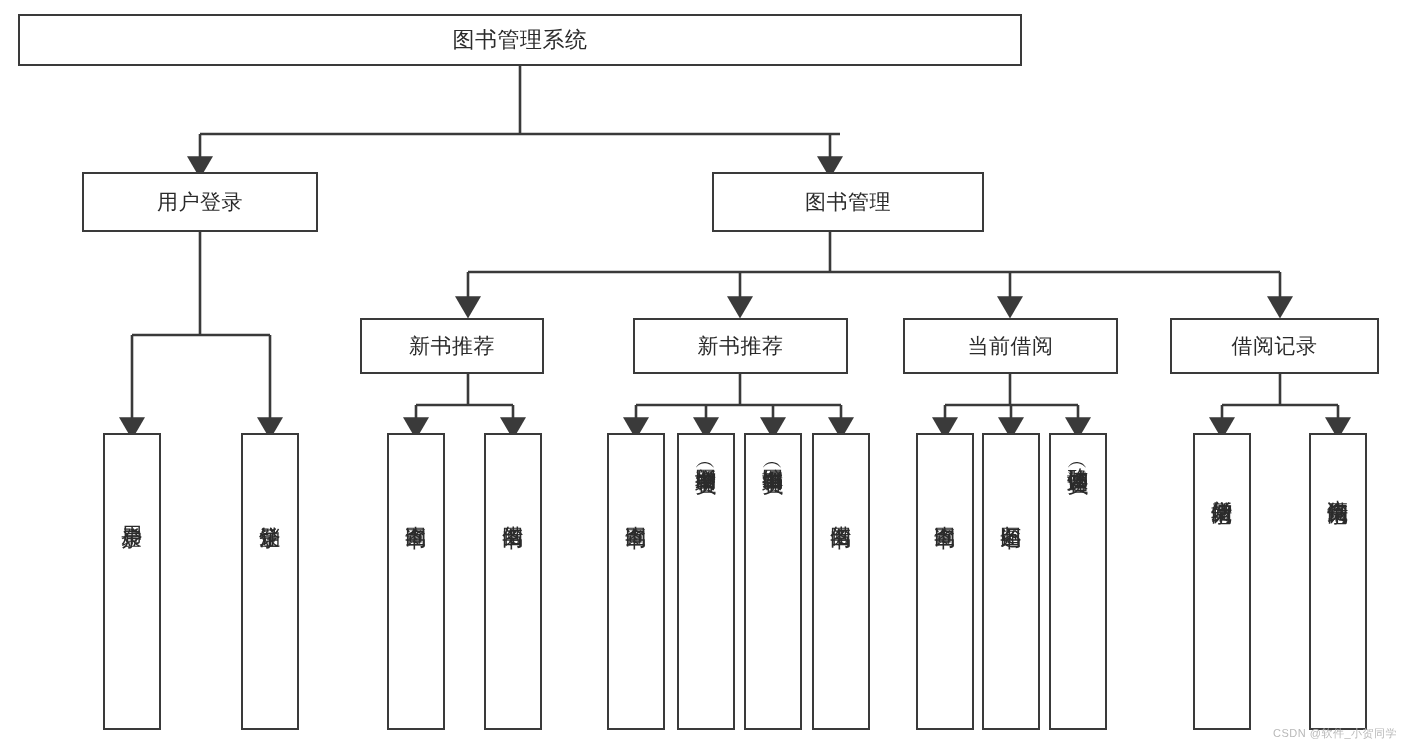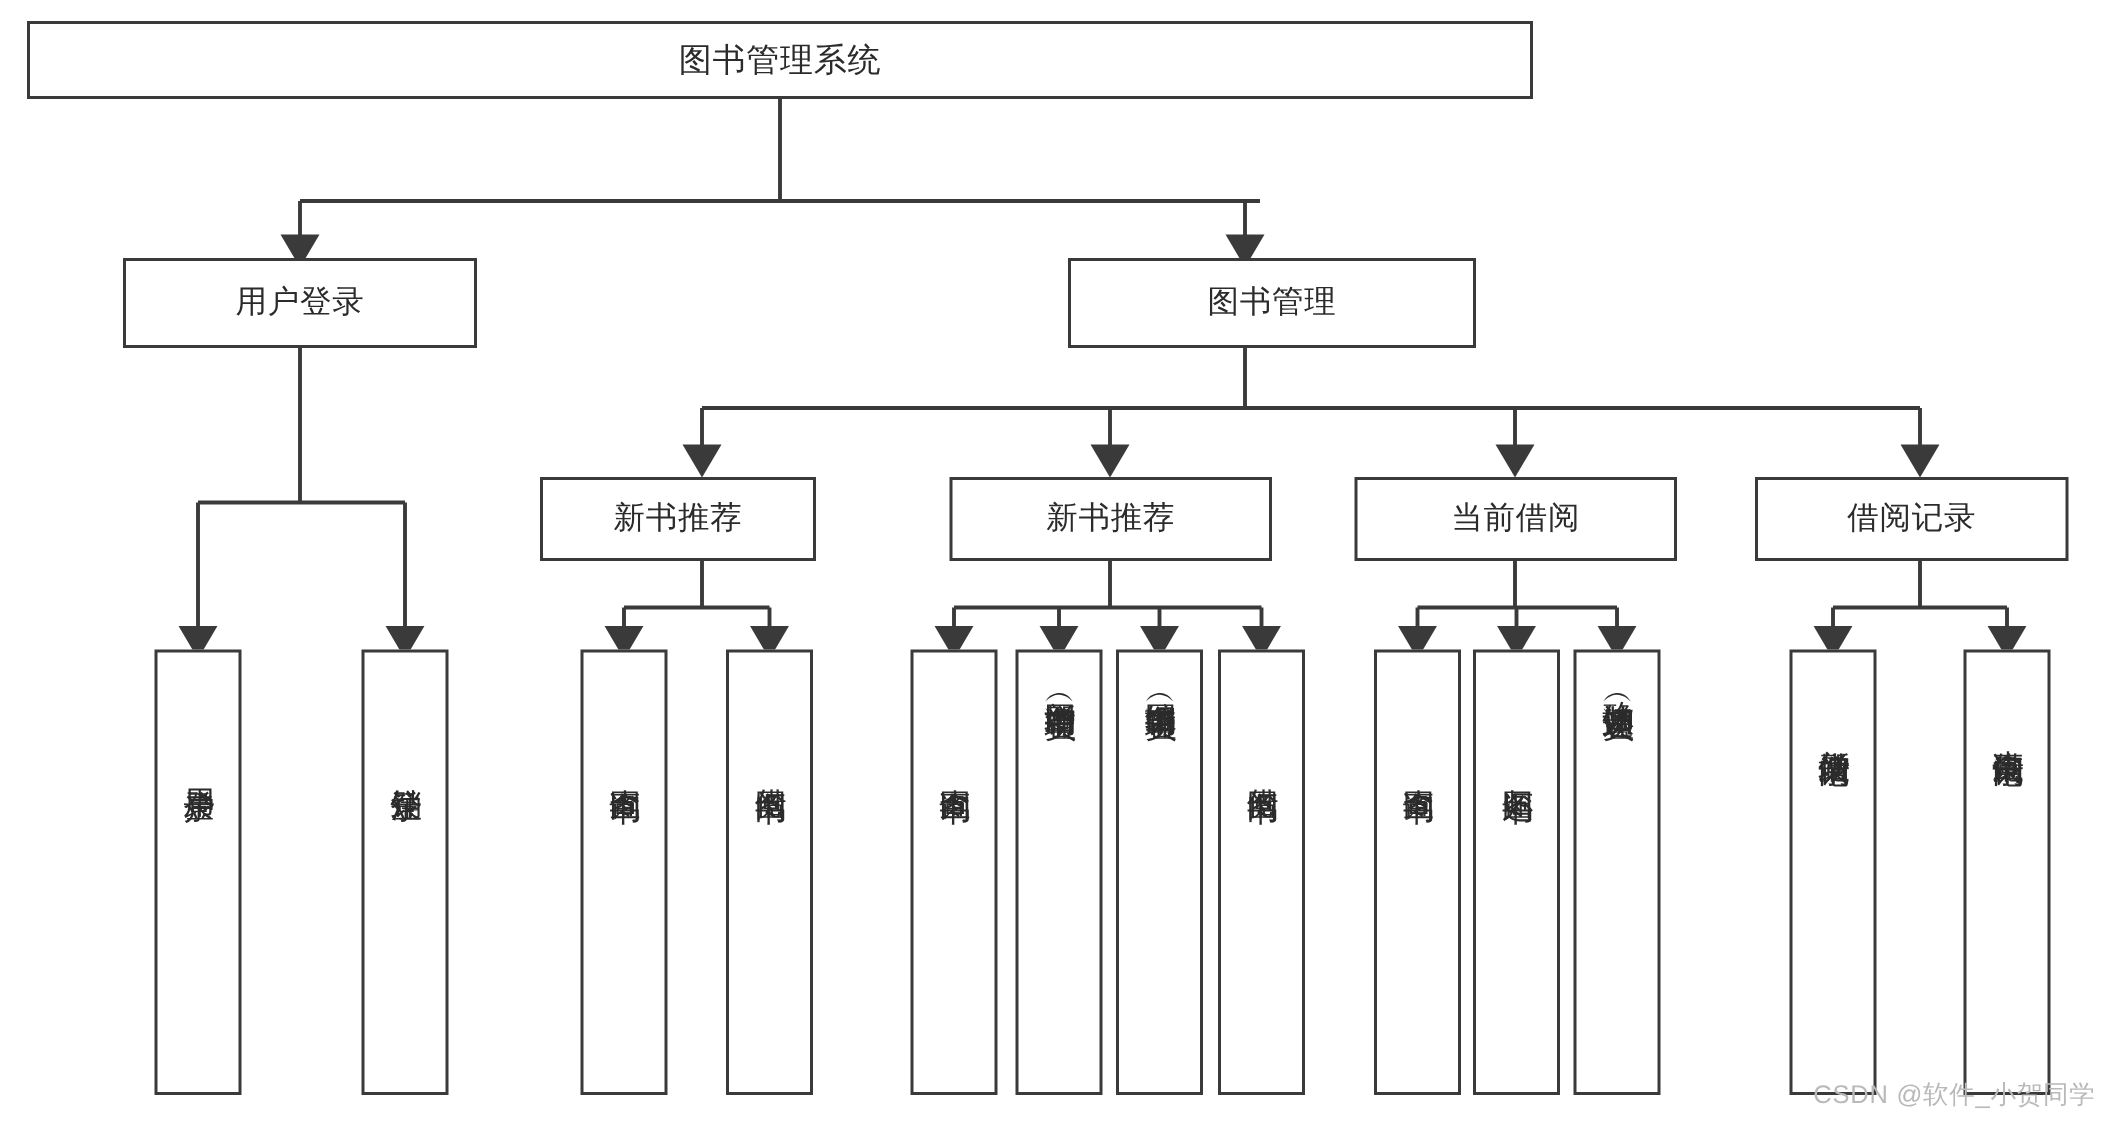--- a/index.html
+++ b/index.html
@@ -54,21 +54,21 @@
     white-space:normal;
     height:auto;
   }
   .node.leaf.mid .lbl{ margin-top:74px; }
   .node.leaf.tall .lbl{ margin-top:16px; }
   .node.leaf.rec .lbl{ margin-top:48px; }
   .watermark{
     position:absolute;
     right:8px;
     bottom:6px;
-    font-size:17px;
+    font-size:11px;
     color:#b9b9b9;
     white-space:nowrap;
     letter-spacing:0.5px;
   }
 </style>
 </head>
 <body>
 
 <div id="canvas">
 

